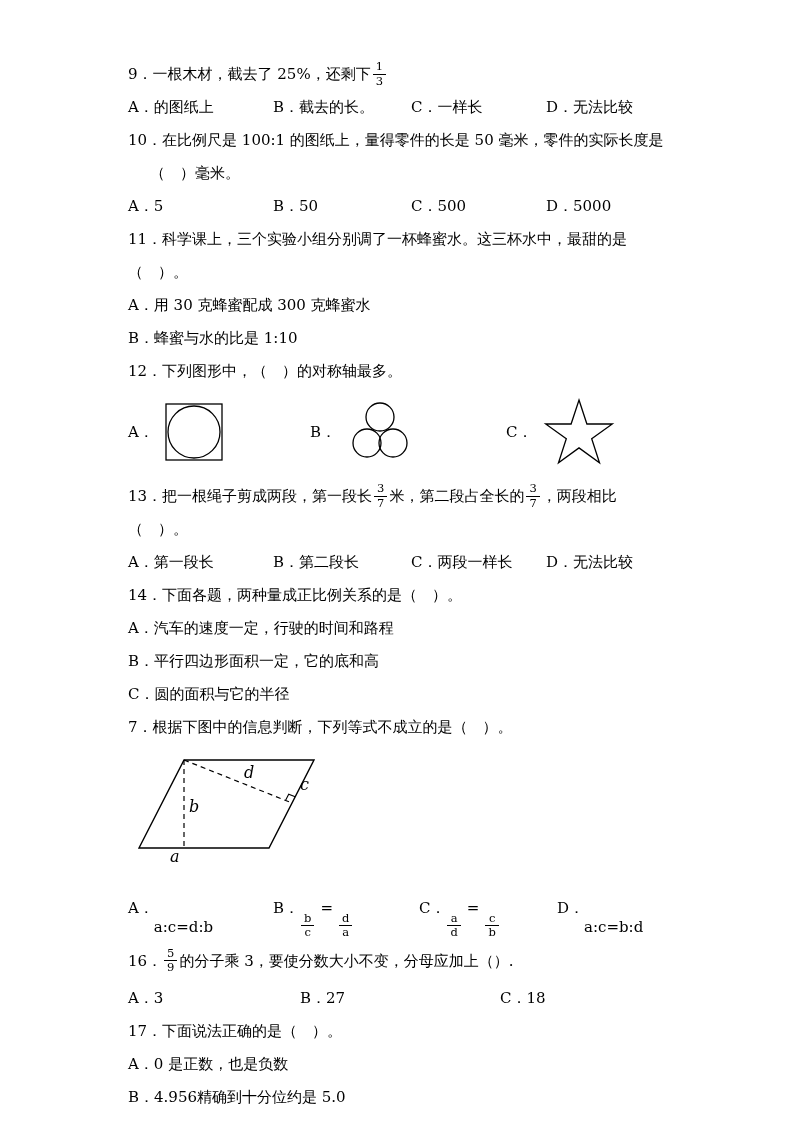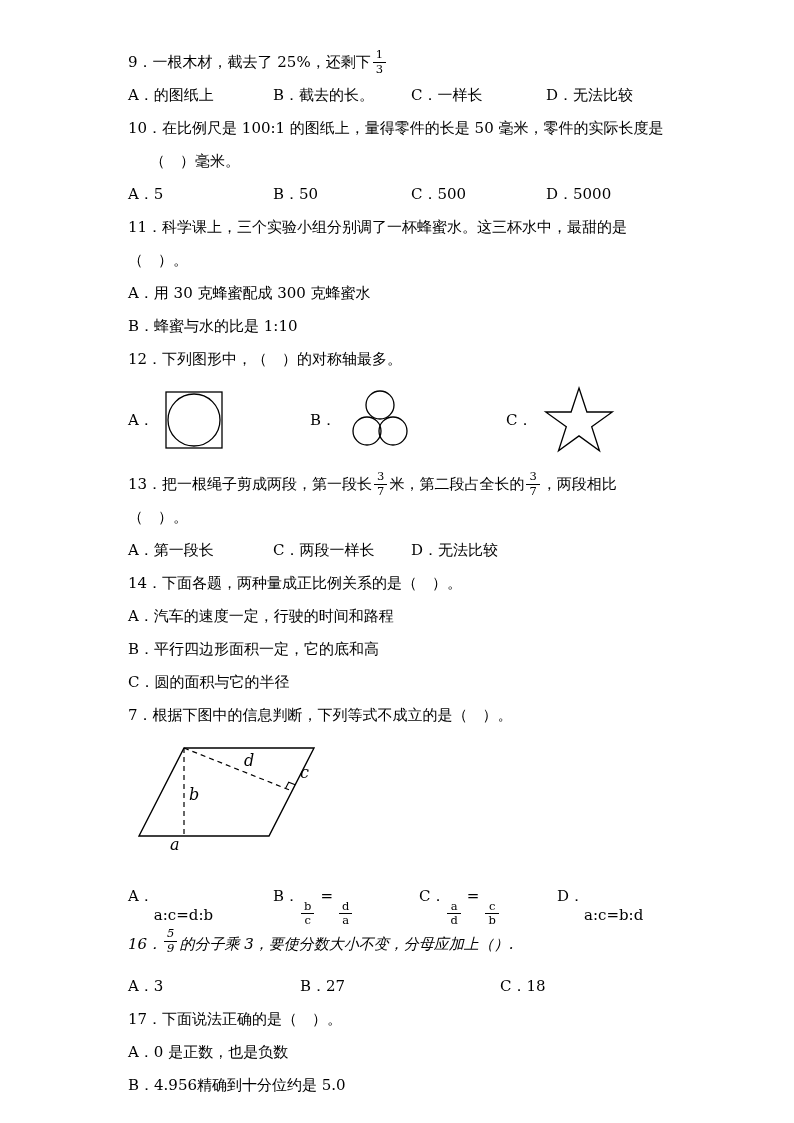--- a/index.html
+++ b/index.html
@@ -1,38 +1,38 @@
 <!DOCTYPE html>
 <html><head>
 <meta charset="utf-8">
 <style>
   html,body{margin:0;padding:0;background:#e8e8e8;}
   .page{
     width:794px;height:1123px;background:#ffffff;margin:0 auto;
-    box-sizing:border-box;padding:46px 126px 0 128px;
+    box-sizing:border-box;padding:58px 126px 0 128px;
     font-family:"DejaVu Serif","Liberation Serif",serif;
     font-size:15px;color:#000;overflow:hidden;
   }
   .line{display:block;line-height:33px;min-height:33px;}
   .line.indent2{padding-left:22px;font-family:Liberation Serif, serif;}
   .opts4{display:grid;grid-template-columns:145px 138px 135px auto;line-height:33px;min-height:33px;}
   .opts3{display:grid;grid-template-columns:172px 200px auto;line-height:33px;min-height:33px;}
   .frac{
     display:inline-flex;flex-direction:column;align-items:center;
     vertical-align:middle;line-height:1.15;font-size:11.5px;margin:0 2px;
     position:relative;top:-1px;
   }
   .frac .num{padding:0 3px;}
   .frac .den{border-top:1px solid #000;padding:0 3px;}
   .ital{font-family:"DejaVu Serif","Liberation Serif",serif;margin-top:37px;}
   .figrow{display:grid;grid-template-columns:182px 196px auto;align-items:center;
           min-height:84px;margin:2px 0 6px 0;}
   .figcell{display:flex;align-items:center;gap:10px;}
   .diagram-wrap{margin:4px 0 10px 6px;min-height:118px;}
-  .fracline{display:flex;min-height:42px;font-style:italic;}
+  .fracline{display:flex;align-items:center;min-height:42px;}
   .opts4f{display:grid;grid-template-columns:145px 146px 138px auto;align-items:center;min-height:42px;}
   .optf{display:inline-flex;align-items:center;}
   .eq{margin:0 4px;}
   svg{display:block;}
 </style>
 </head>
 <body>
 
 <div class="page">
 
@@ -100,20 +100,21 @@
       <span>13．把一根绳子剪成两段，第一段长</span><span class="frac">
           <span class="num">3</span>
           <span class="den">7</span>
         </span><span>米，第二段占全长的</span><span class="frac">
           <span class="num">3</span>
           <span class="den">7</span>
         </span><span>，两段相比（　）。</span>
     </div>
     <div class="opts4">
       <span>A．第一段长</span>
+      <span>B．第二段长</span>
       <span>C．两段一样长</span>
       <span>D．无法比较</span>
     </div>
   </div>
 
   <div>
     <div class="line">14．下面各题，两种量成正比例关系的是（　）。</div>
     <div class="line">A．汽车的速度一定，行驶的时间和路程</div>
     <div class="line">B．平行四边形面积一定，它的底和高</div>
     <div class="line">C．圆的面积与它的半径</div>

